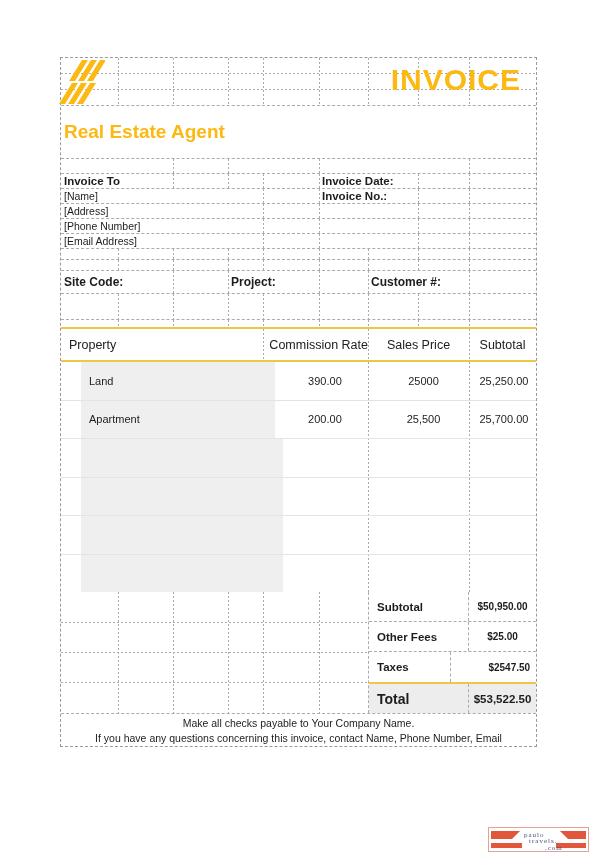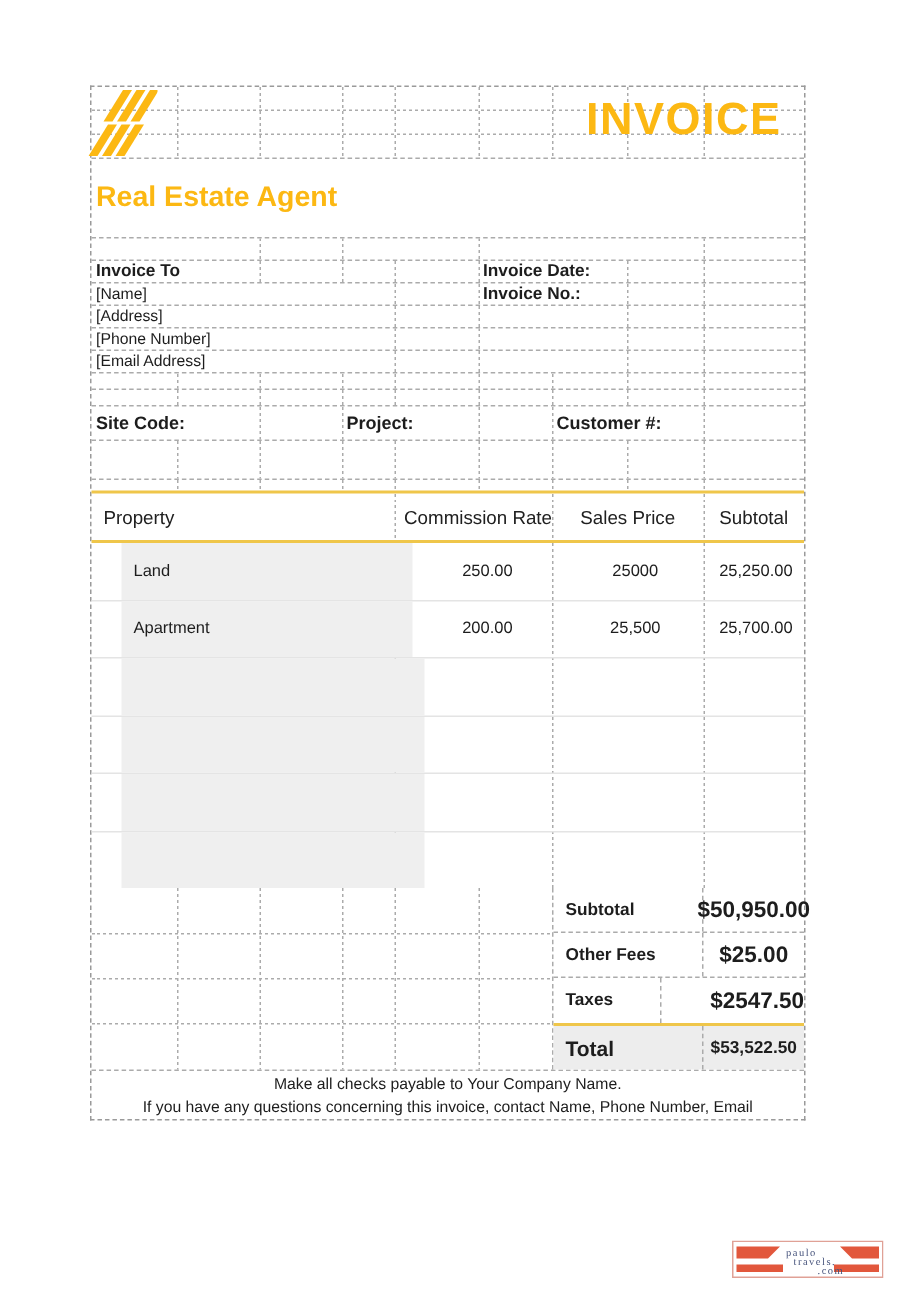--- a/index.html
+++ b/index.html
@@ -122,21 +122,21 @@
     width: 307px;
     background-image: var(--vd),var(--vd),var(--vd),var(--vd),var(--vd),var(--hd),var(--hd),var(--hd);
     background-size: 1px 100%,1px 100%,1px 100%,1px 100%,1px 100%,100% 1px,100% 1px,100% 1px;
     background-position: 57px 0,112px 0,167px 0,202px 0,258px 0,0 30px,0 60px,0 90px;
     background-repeat: no-repeat;
   }
   .sum-right { width: 168px; border-left: 1px dashed #ababab; display: flex; flex-direction: column; }
   .srow { height: 30px; display: flex; border-bottom: 1px dashed #ababab; }
   .srow > div { display: flex; align-items: center; }
   .srow .lbl { width: 100px; padding-left: 8px; font-weight: 700; font-size: 11.5px; border-right: 1px dashed #ababab; height: 100%; }
-  .srow .val { width: 67px; justify-content: center; font-weight: 700; font-size: 15px; }
+  .srow .val { width: 67px; justify-content: center; font-weight: 700; font-size: 10px; }
   .srow.taxes { border-bottom: none; gap: 32px; }
   .srow.total {
     height: 31px; border-bottom: none;
     border-top: 2px solid var(--lineGold);
     background: #EDEDED;
   }
   .srow.total .lbl { font-size: 14px; }
   .srow.total .val { font-size: 11.5px; }
   
   .footnote {
@@ -219,21 +219,21 @@
     <div class="items">
       <div class="items-header">
         <div class="col-prop">Property</div>
         <div class="col-comm hc">Commission Rate</div>
         <div class="col-price">Sales Price</div>
         <div class="col-sub">Subtotal</div>
       </div>
       <div class="items-body">
         <div class="irow">
           <div class="col-prop pcell">Land</div>
-          <div class="col-comm">250.00</div>
+          <div class="col-comm">390.00</div>
           <div class="col-price">25000</div>
           <div class="col-sub">25,250.00</div>
         </div>
         <div class="irow">
           <div class="col-prop pcell">Apartment</div>
           <div class="col-comm">200.00</div>
           <div class="col-price">25,500</div>
           <div class="col-sub">25,700.00</div>
         </div>
         <div class="irow">

